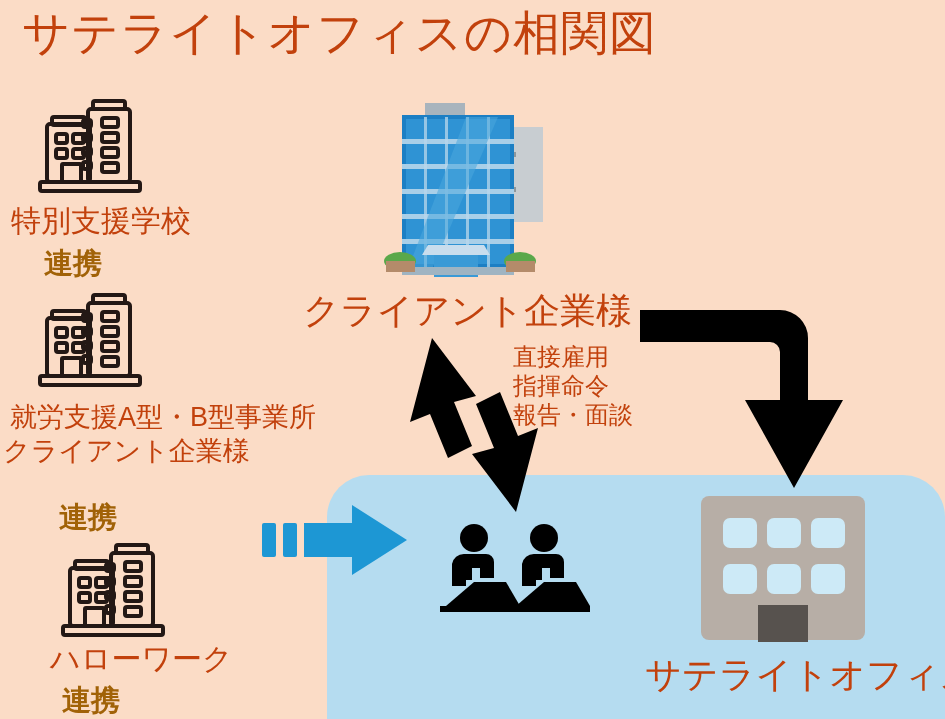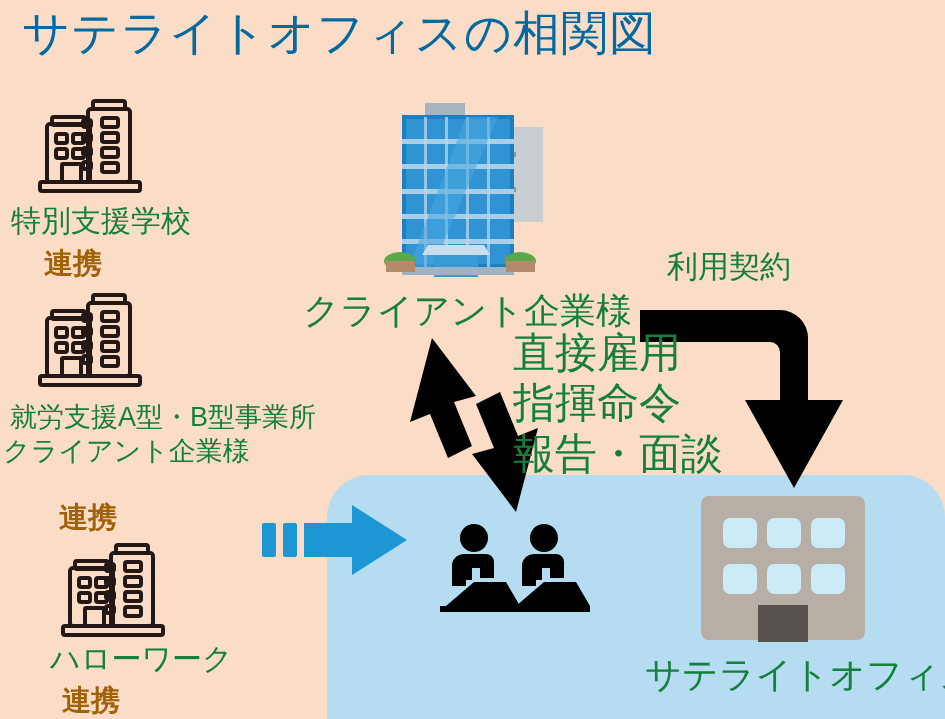--- a/index.html
+++ b/index.html
@@ -20,38 +20,38 @@
     height: 719px;
   }
   .abs { position: absolute; }
 
   
   #page-title {
     left: 22px;
     top: 2px;
     font-family: "Liberation Serif", "DejaVu Serif", serif;
     font-size: 47px;
-    color: #0369a1;
+    color: #c2410c;
     letter-spacing: 1px;
     white-space: nowrap;
   }
 
   
   #office-panel {
     left: 327px;
     top: 475px;
     width: 618px;
     height: 244px;
     background: #b5dcf0;
     border-radius: 42px 42px 0 0;
   }
 
   
   .label {
-    color: #15803d;
+    color: #c2410c;
     white-space: nowrap;
     font-size: 30px;
     line-height: 1.08;
   }
   .label-sm { font-size: 27px; }
   .renkei {
     font-family: "Liberation Serif", "DejaVu Serif", serif;
     color: #a16207;
     font-size: 29px;
     white-space: nowrap;
@@ -80,21 +80,21 @@
 
   #hellowork-label { left: 50px; top: 643px; }
   #hellowork-renkei { left: 62px; top: 681px; }
 
   
   #client-building { left: 380px; top: 95px; width: 170px; height: 190px; }
   #client-label { left: 303px; top: 292px; font-size: 36px; }
 
   
   #contract-label { left: 667px; top: 250px; font-size: 31px; }
-  #relation-lines { left: 513px; top: 328px; font-size: 42px; line-height: 1.2; }
+  #relation-lines { left: 513px; top: 343px; font-size: 24px; line-height: 1.2; }
 
   
   #workers-icon { left: 440px; top: 522px; width: 150px; height: 96px; }
   #workers-label { left: 448px; top: 622px; font-size: 37px; }
 
   
   #satellite-icon { left: 697px; top: 492px; width: 172px; height: 152px; }
   #satellite-label { left: 645px; top: 656px; font-size: 36px; }
 
   
@@ -260,21 +260,20 @@
   <div id="arrow-blue" class="abs">
     <svg viewBox="0 0 145 70" width="145" height="70">
       <g fill="#1d97d4">
         <rect x="0" y="18" width="14" height="34" rx="2"></rect>
         <rect x="21" y="18" width="14" height="34" rx="2"></rect>
         <path d="M42 18 h48 v-18 l55 35 l-55 35 v-18 h-48 z"></path>
       </g>
     </svg>
   </div>
 
-  <div id="contract-label" class="abs label">利用契約</div>
 
   <div id="relation-lines" class="abs label">
     <div>直接雇用</div>
     <div>指揮命令</div>
     <div>報告・面談</div>
   </div>
 
   <div id="workers-icon" class="abs">
     <svg viewBox="0 0 150 96" width="150" height="96">
       <g fill="#000000">

